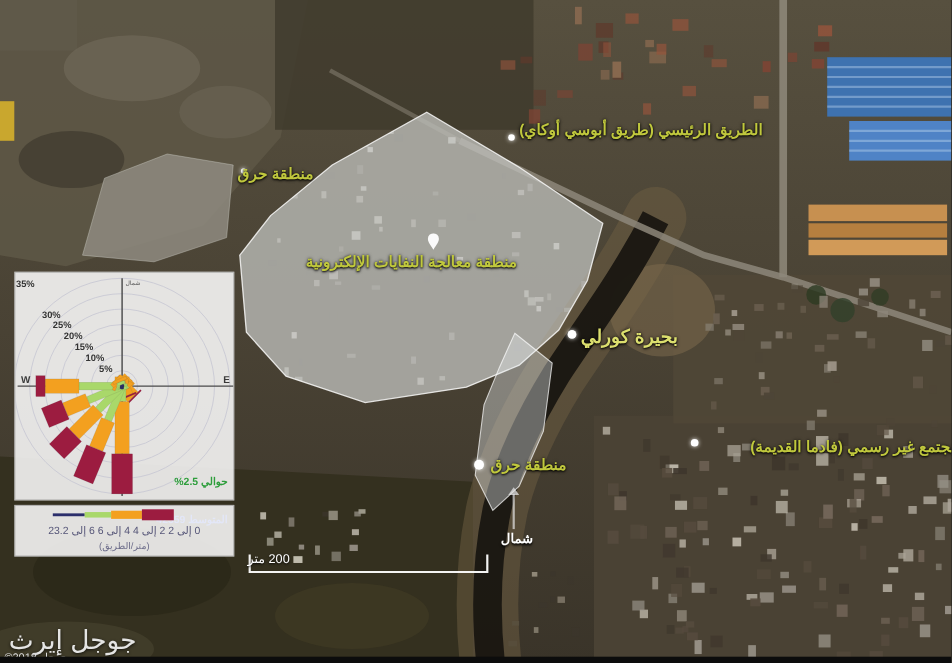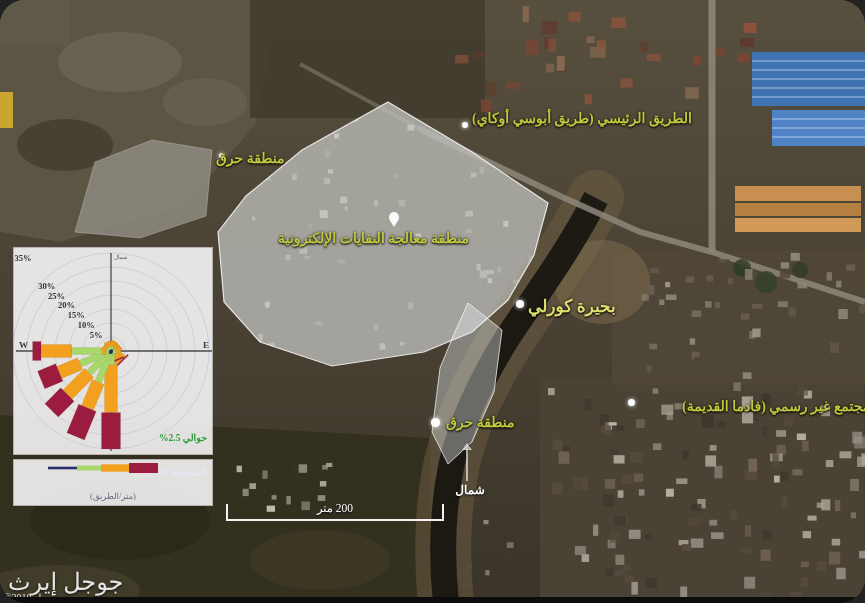--- a/index.html
+++ b/index.html
@@ -1,18 +1,18 @@
 <!DOCTYPE html>
 <html lang="ar"><head>
 <meta charset="utf-8">
 <style>
   html,body{margin:0;padding:0;background:#222;}
   .viewport{
     position:relative;width:865px;height:603px;overflow:hidden;
-    font-family:Liberation Serif, serif;background:#443e31;border-radius:25px;
+    font-family:Liberation Sans, sans-serif;background:#443e31;
   }
   .abs{position:absolute;}
   .map-label{
     position:absolute;direction:rtl;white-space:nowrap;
     color:#c0c83d;font-weight:bold;font-size:14px;
     text-shadow:0 1px 2px rgba(0,0,0,.95),0 0 3px rgba(0,0,0,.7);
   }
   .label-lagoon{font-size:17px;color:#dcdf6e;}
   .dot-marker{
     position:absolute;border-radius:50%;background:#fff;
@@ -26,21 +26,21 @@
   .legend-panel{
     position:absolute;left:13px;top:459px;width:200px;height:47px;
     background:rgba(255,255,255,.86);border:1px solid rgba(120,120,120,.45);
     box-sizing:border-box;
   }
   .rose-mean{position:absolute;right:5px;top:170px;font-size:9.5px;font-weight:bold;color:#3b55cd;direction:rtl;margin-top:48px;}
   .rose-calm{position:absolute;right:5px;top:184px;font-size:9.5px;font-weight:bold;color:#2e9e3c;direction:rtl;text-align:right;}
   .legend-label{position:absolute;top:16px;left:0;width:100%;text-align:center;font-size:9.5px;color:#565678;direction:rtl;}
   .legend-unit{position:absolute;top:31px;left:0;width:100%;text-align:center;font-size:8.5px;color:#6a6a88;direction:rtl;}
   .scale-text{
-    position:absolute;left:225px;top:501px;width:220px;text-align:center;
+    position:absolute;left:225px;top:501px;width:220px;text-align:left;
     color:#fff;font-size:11.5px;direction:rtl;
     text-shadow:0 1px 2px rgba(0,0,0,.9);
   }
   .north-text{
     position:absolute;left:448px;top:483px;width:44px;text-align:center;
     color:#fff;font-size:12px;font-weight:bold;direction:rtl;
     text-shadow:0 1px 2px rgba(0,0,0,.9);
   }
   .north-line{position:absolute;left:466px;top:449px;width:2px;height:32px;background:rgba(230,230,230,.7);}
   .north-head{
@@ -554,20 +554,21 @@
     <div class="rose-mean">المتوسط 42359</div>
     <div class="rose-calm">حوالي 2.5%</div>
   </div>
   <div class="legend-panel">
     <svg id="legend-svg" width="200" height="16" viewBox="0 0 200 16" class="abs" style="left:0;top:0">
         <rect x="34" y="6.7" width="29" height="2.6" fill="#2b2e6b"></rect>
         <rect x="63" y="5.5" width="24" height="5" fill="#a9d86a"></rect>
         <rect x="87" y="4.3" width="28" height="7.4" fill="#f3a01f"></rect>
         <rect x="115" y="3" width="29" height="10" fill="#9c1c40"></rect>
       </svg>
+    <div class="legend-label">0 إلى 2 2 إلى 4 4 إلى 6 6 إلى 23.2</div>
     <div class="legend-unit">(متر/الطريق)</div>
   </div>
 
   <div class="watermark-title">جوجل إيرث</div>
   <div class="copyright">©2018 جوجل</div>
 
   <div class="bottom-bar"></div>
 </div>
 
 </body></html>

